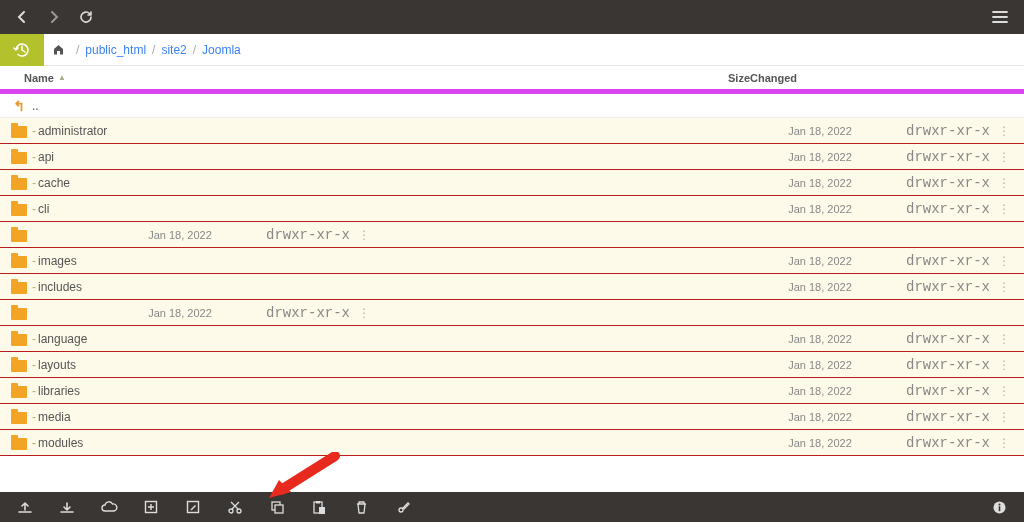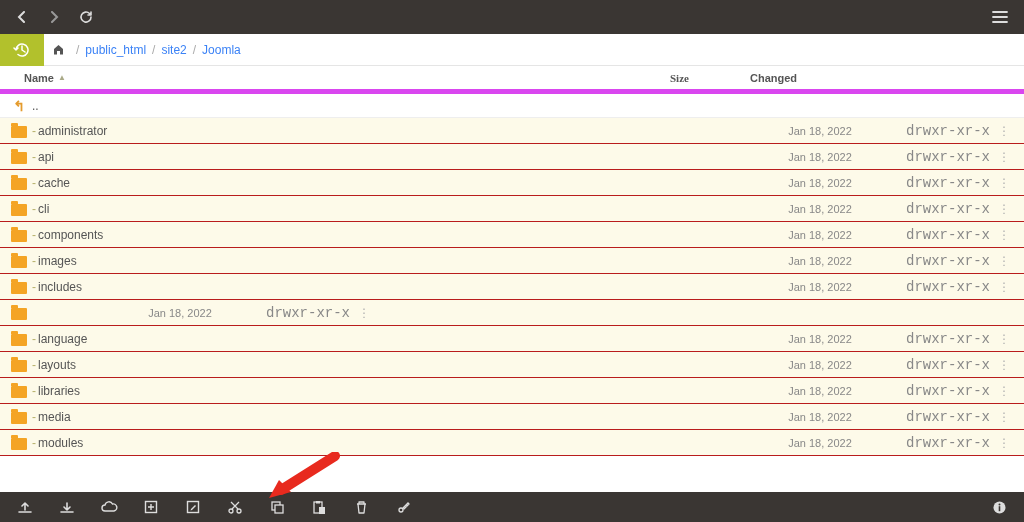--- a/index.html
+++ b/index.html
@@ -63,21 +63,21 @@
     background: #fff;
     border-bottom: 5px solid #d946ef;
     display: flex;
     align-items: center;
     padding: 0 14px 0 24px;
     font-weight: 700;
     color: #555;
     font-size: 11px;
   }
   .col-name { flex: 1; display: flex; align-items: center; gap: 4px; }
-  .col-size { width: 80px; text-align: left; font-family: Liberation Serif, serif; }
+  .col-size { width: 80px; text-align: right; }
   .col-changed { width: 140px; text-align: left; }
   .col-perm { width: 100px; text-align: center; margin-top: 48px; }
   .col-menu { width: 20px; }
 
   .sort-caret { font-size: 8px; color: #aa8; }
 
   
   .listing {
     position: absolute;
     top: 94px; bottom: 30px; left:0; right:0;
@@ -270,21 +270,20 @@
     <div class="name-cell"><span class="dash">-</span><span>cli</span></div>
     <div class="size-cell"></div>
     <div class="changed-cell">Jan 18, 2022</div>
     <div class="perm-cell">drwxr-xr-x</div>
     <div class="menu-cell">⋮</div>
   </div>
     <div class="row">
     <div class="icon-cell">
         <div class="folder-icon"></div>
       </div>
-    <div class="name-cell"><span class="dash">-</span><span>components</span></div>
     <div class="size-cell"></div>
     <div class="changed-cell">Jan 18, 2022</div>
     <div class="perm-cell">drwxr-xr-x</div>
     <div class="menu-cell">⋮</div>
   </div>
     <div class="row">
     <div class="icon-cell">
         <div class="folder-icon"></div>
       </div>
     <div class="name-cell"><span class="dash">-</span><span>images</span></div>

